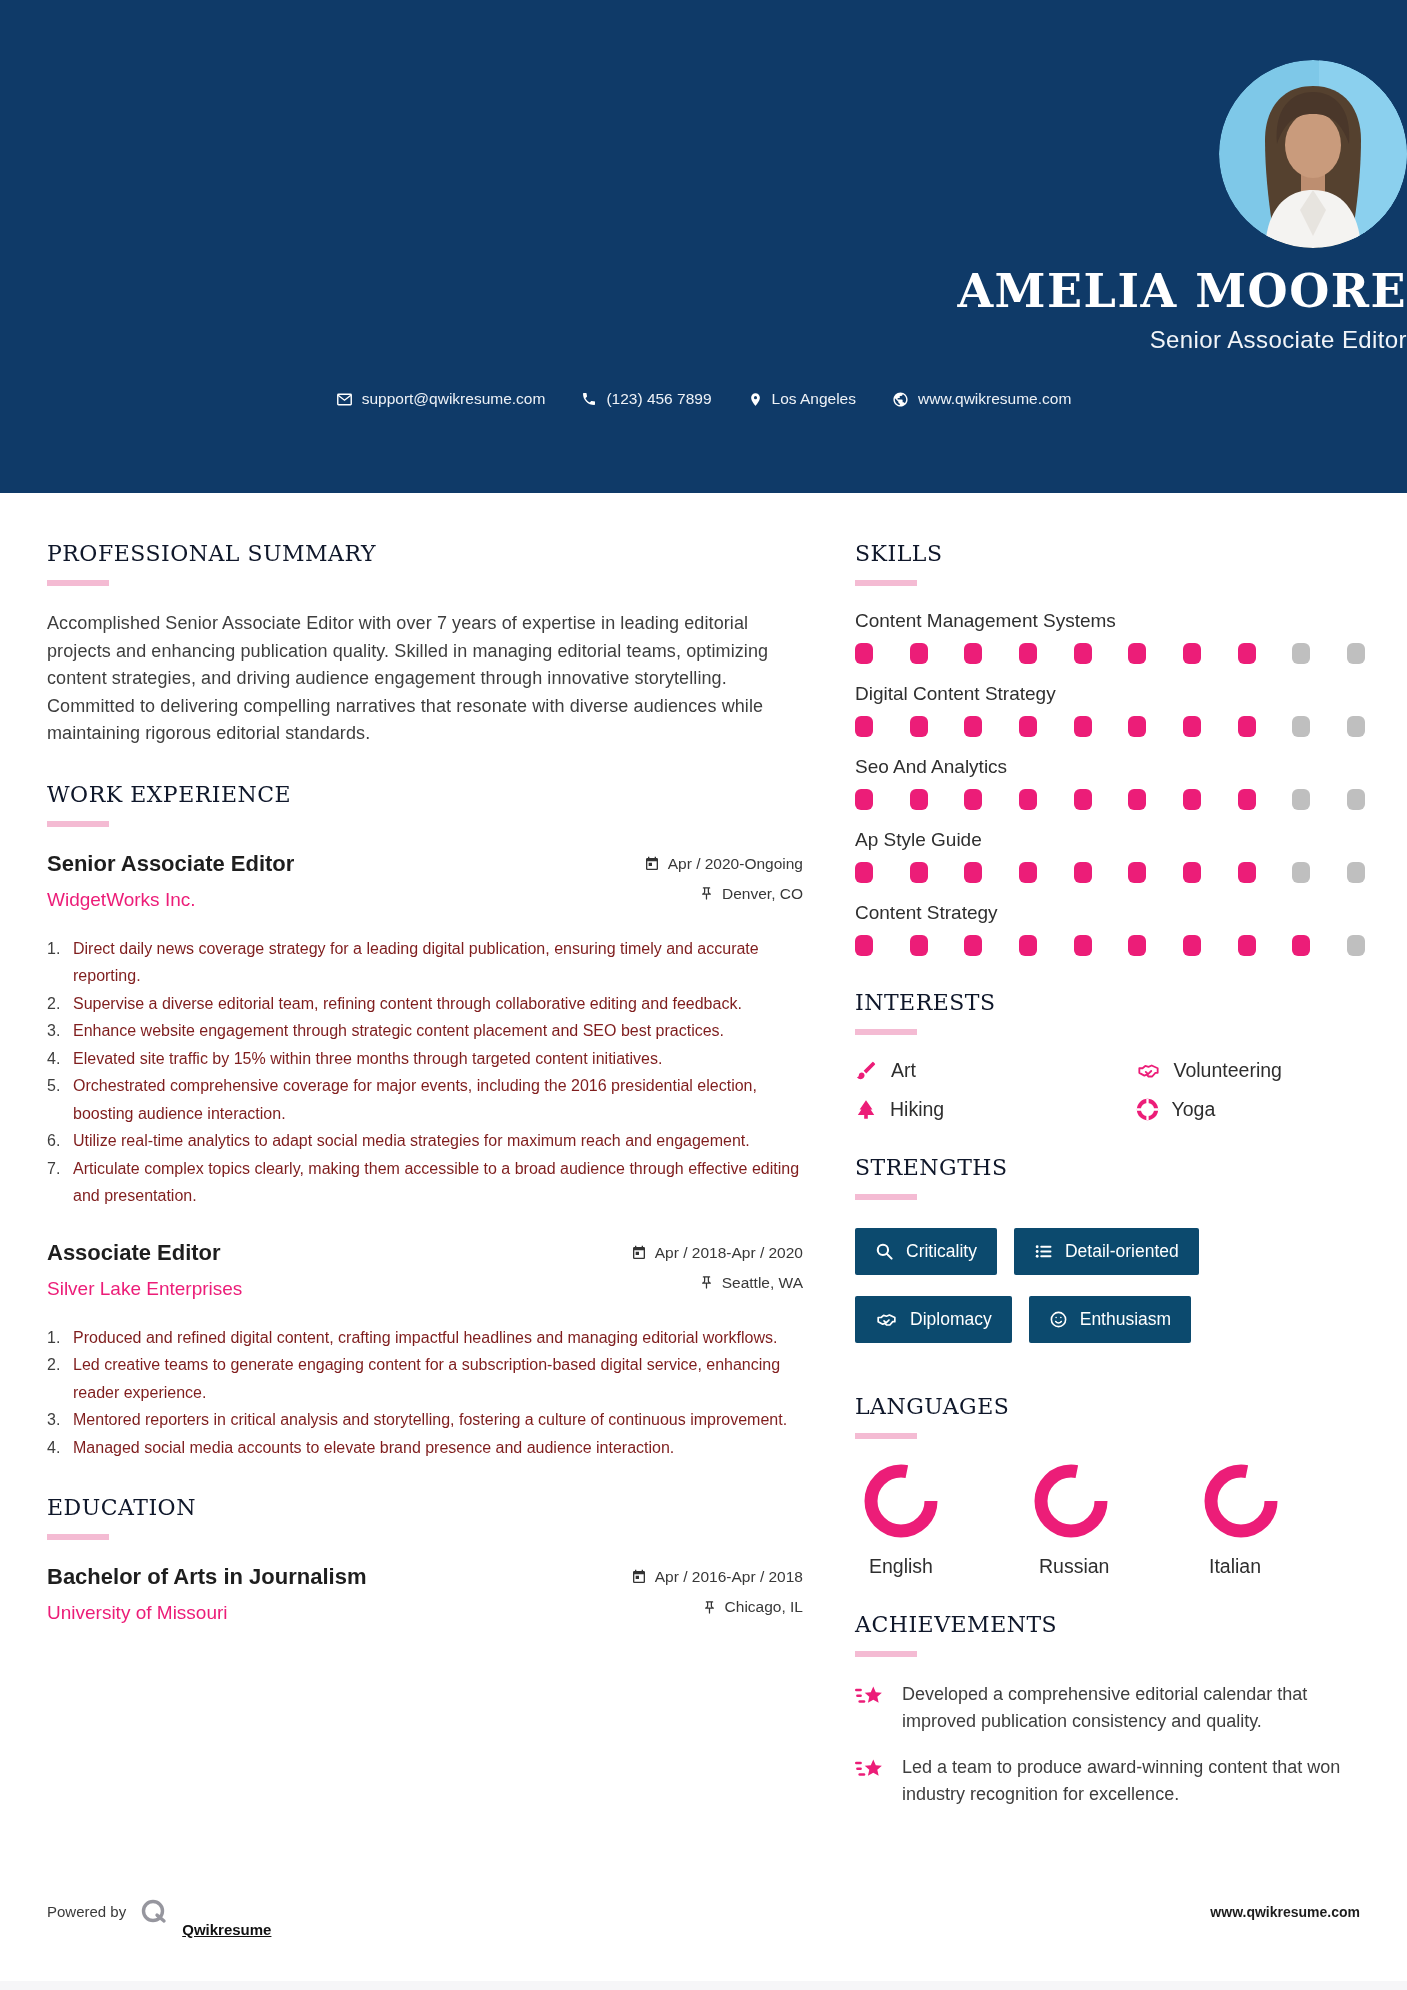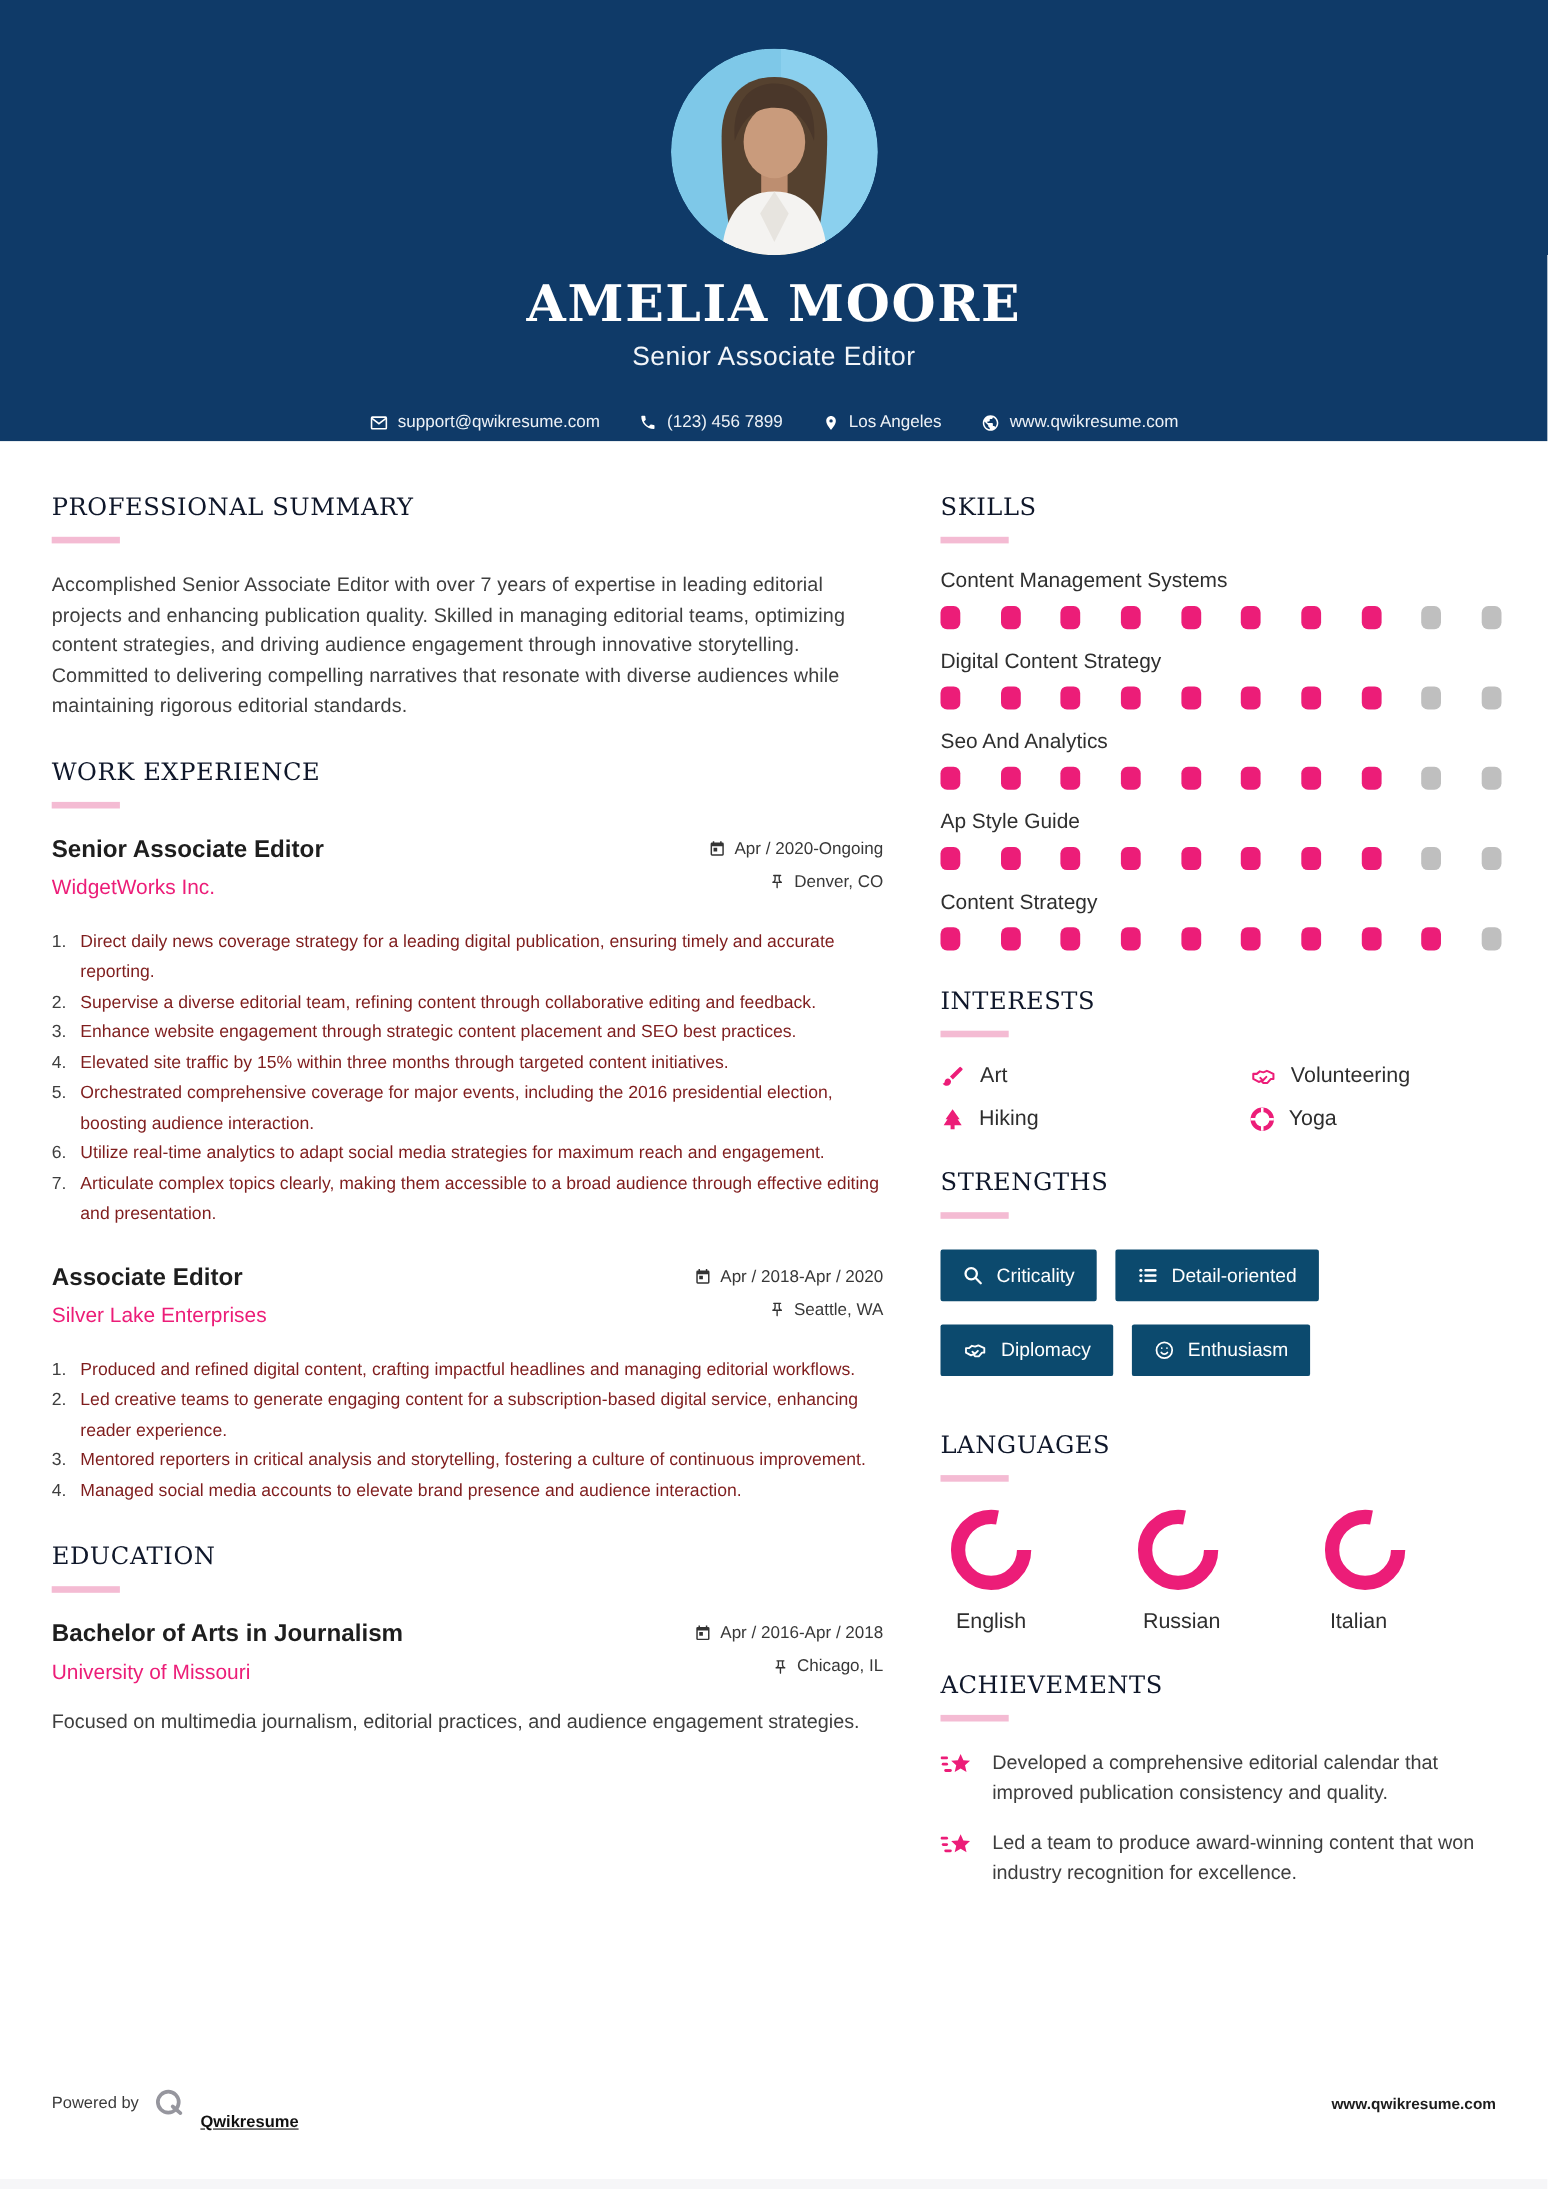--- a/index.html
+++ b/index.html
@@ -1,21 +1,21 @@
 <!DOCTYPE html>
 <html><head>
 <meta charset="utf-8">
 <style>
   * { margin:0; padding:0; box-sizing:border-box; }
   html,body { width:1407px; }
   body { font-family:"Liberation Sans", sans-serif; background:#fff; }
   .page { position:relative; width:1407px; height:1990px; background:#fff; overflow:hidden; }
 
   
-  .header { height:401px; background:#0f3a68; text-align:center; padding-top:44px; color:#fff; }
+  .header { height:493px; background:#0f3a68; text-align:right; padding-top:60px; color:#fff; }
   .avatar { width:188px; height:188px; border-radius:50%; display:inline-block; overflow:hidden; }
   .name { font-family:"DejaVu Serif", serif; font-weight:bold; font-size:46px; letter-spacing:1.5px; color:#fff; margin-top:12px; }
   .job-title { font-size:24px; font-weight:400; color:#f2f5f9; margin-top:8px; letter-spacing:.4px; }
   .contact-row { display:flex; justify-content:center; align-items:center; gap:36px; margin-top:36px; font-size:15.5px; color:#eef2f7; }
   .contact-item { display:flex; align-items:center; gap:9px; }
   .contact-item svg { display:block; }
 
   
   .content { display:flex; padding:48px 47px 0 47px; gap:52px; }
   .col-left { width:756px; flex:0 0 756px; }
@@ -221,21 +221,20 @@
               <span>Apr / 2016-Apr / 2018</span>
             </div>
             <div class="meta-line">
               <svg width="15" height="15" viewBox="0 0 24 24" fill="#333">
                   <path d="M14 4v5c0 1.12.37 2.16 1 3H9c.65-.86 1-1.9 1-3V4h4m3-2H7c-.55 0-1 .45-1 1s.45 1 1 1h1v5c0 1.66-1.34 3-3 3v2h5.97v7l1 1 1-1v-7H19v-2c-1.66 0-3-1.34-3-3V4h1c.55 0 1-.45 1-1s-.45-1-1-1z"></path>
                 </svg>
               <span>Chicago, IL</span>
             </div>
           </div>
         </div>
-        <p class="edu-desc">Focused on multimedia journalism, editorial practices, and audience engagement strategies.</p>
       </div>
     </div>
 
     <div class="col-right">
 
       <div class="section">
         <div class="sec-heading">SKILLS</div>
         <div class="sec-underline"></div>
         <div class="skill">
           <div class="skill-name">Content Management Systems</div>

